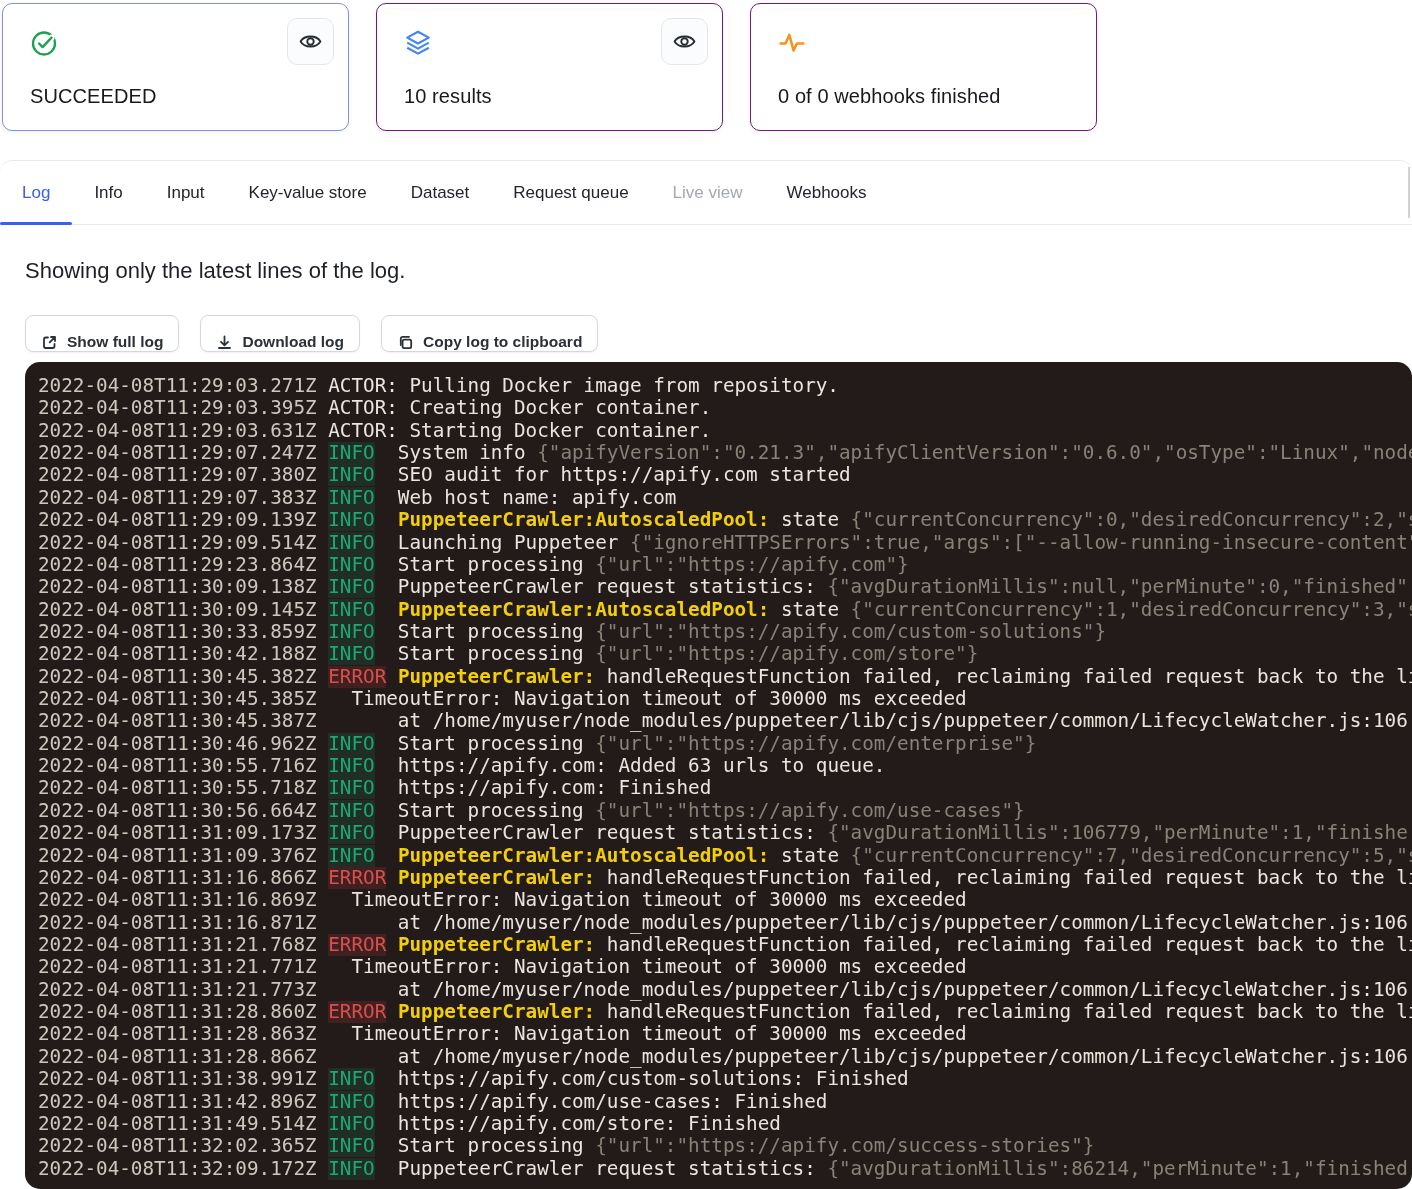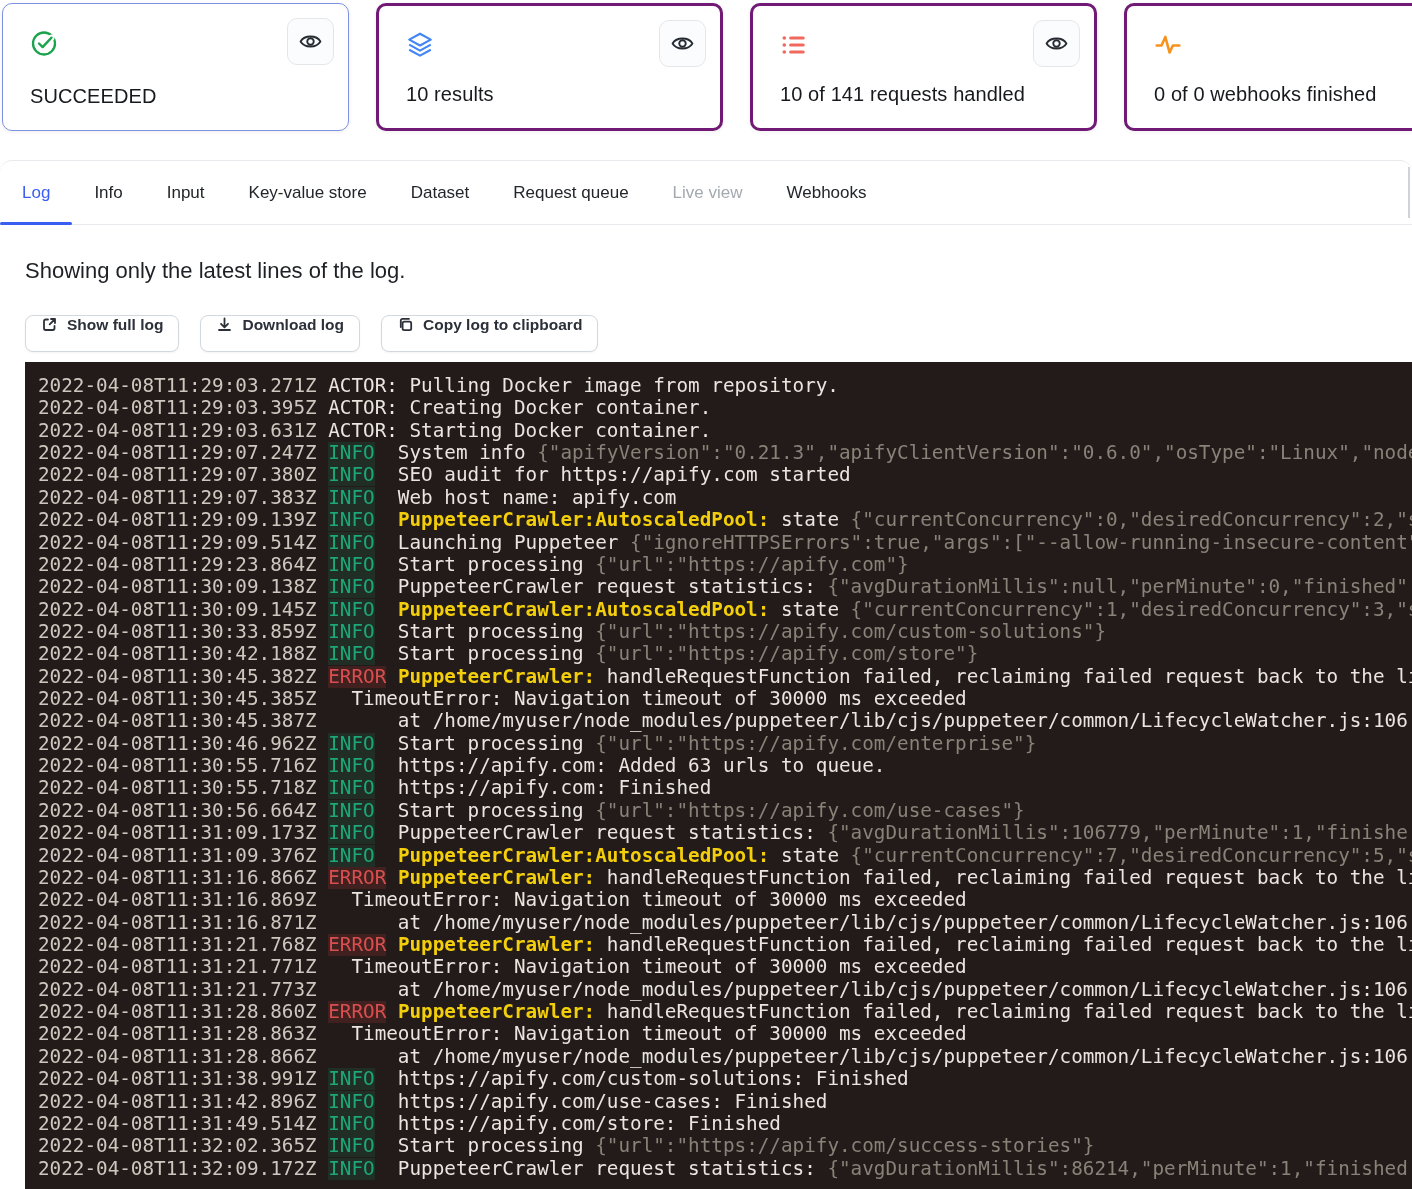--- a/index.html
+++ b/index.html
@@ -1,48 +1,48 @@
 <!DOCTYPE html>
 <html><head>
 <meta charset="utf-8">
 <style>
   html,body{margin:0;padding:0;}
   body{font-family:"Liberation Sans",sans-serif;background:#fff;}
   .page{position:relative;width:1412px;height:1189px;overflow:hidden;background:#fff;}
 
   
   .cards{position:absolute;top:3px;left:2px;display:flex;gap:27px;}
-  .card{position:relative;width:347px;height:128px;background:#fff;border:3px solid #701a75;
+  .card{position:relative;width:347px;height:128px;background:#fff;border:1px solid #701a75;
         border-radius:10px;box-sizing:border-box;box-shadow:0 1px 4px rgba(25,35,60,.07);flex:0 0 auto;cursor:pointer;}
   .card.selected{border:1.5px solid #7d92e3;}
   .card-icon{position:absolute;top:25px;left:27px;width:28px;height:28px;}
   .card-label{position:absolute;left:27px;bottom:22px;font-size:20px;color:#17191d;letter-spacing:.1px;white-space:nowrap;}
   .eye-btn{position:absolute;top:14px;right:14px;width:45px;height:45px;border:1px solid #e4e7ea;border-radius:10px;
            background:#fbfcfd;display:flex;align-items:center;justify-content:center;cursor:pointer;}
 
   
   .panel{position:absolute;top:160px;left:0;right:0;bottom:0;background:#fff;border-top:1px solid #e7e9ec;
          border-radius:12px 12px 0 0;}
   .tabs{position:relative;display:flex;height:63px;border-bottom:1px solid #e7e9ec;align-items:center;}
   .tab{position:relative;height:63px;line-height:63px;padding:0 22px;font-size:17px;color:#22262b;cursor:pointer;white-space:nowrap;}
   .tab.active{color:#3b5ef2;}
   .tab.active::after{content:"";position:absolute;left:0;right:0;bottom:-1px;height:3px;background:#3b5ef2;border-radius:2px;}
   .tab.disabled{color:#a4a9b0;cursor:default;}
   .tabs-right-divider{position:absolute;right:2px;top:6px;bottom:6px;width:2px;background:#cfd2d6;}
 
   .log-note{margin:33px 0 0 25px;font-size:22px;color:#1d2025;}
 
   .toolbar{display:flex;gap:21px;margin:31px 0 0 25px;}
-  .tbtn{display:flex;align-items:flex-start;gap:9px;height:37px;padding:0 15px;border:1px solid #d3d8de;border-radius:8px;
+  .tbtn{display:flex;align-items:flex-end;gap:9px;height:37px;padding:0 15px;border:1px solid #d3d8de;border-radius:8px;
         background:#fff;font-family:"Liberation Sans",sans-serif;font-size:15.5px;font-weight:600;color:#2b3039;
         box-shadow:0 1px 2px rgba(0,0,0,.05);cursor:pointer;white-space:nowrap;}
 
   
   .console{position:absolute;top:362px;left:25px;right:0;bottom:0;background:#221b19;overflow:hidden;
-           padding:13px 0 0 13px;box-sizing:border-box;}
+           padding:13px 0 0 13px;box-sizing:border-box;border-radius:15px;}
   .log-line{white-space:pre;font-family:"DejaVu Sans Mono",monospace;font-size:19.3px;line-height:22.36px;height:22.36px;overflow:hidden;}
   .ts{color:#cfc7bf;}
   .s-m{color:#eae5df;}
   .s-d{color:#8a8178;}
   .s-y{color:#f3cf0b;font-weight:bold;text-align:right;}
   .s-i{color:#1ca878;background:rgba(27,163,112,.15);}
   .s-e{color:#d94f4f;background:rgba(224,71,75,.16);}
 
   svg{display:block;}
 </style>
@@ -84,43 +84,20 @@
         <span>
           <svg width="23" height="23" viewBox="0 0 22 22">
             <path d="M1.5 11 C5.2 4.6 16.8 4.6 20.5 11 C16.8 17.4 5.2 17.4 1.5 11 Z" fill="none" stroke="#272c33" stroke-width="1.8" stroke-linejoin="round"></path>
             <circle cx="11" cy="11" r="3.1" fill="none" stroke="#272c33" stroke-width="1.8"></circle>
           </svg>
         </span>
       </span>
       <span class="card-label">10 results</span>
     </div>
 
-    <div class="card">
-      <span class="card-icon">
-        <svg width="28" height="28" viewBox="0 0 26 26">
-          <g fill="#f0685e">
-            <circle cx="4" cy="6.5" r="1.7"></circle>
-              <rect x="8.5" y="5.1" width="14.5" height="2.8" rx="1.4"></rect>
-            <circle cx="4" cy="13" r="1.7"></circle>
-              <rect x="8.5" y="11.6" width="14.5" height="2.8" rx="1.4"></rect>
-            <circle cx="4" cy="19.5" r="1.7"></circle>
-              <rect x="8.5" y="18.1" width="14.5" height="2.8" rx="1.4"></rect>
-          </g>
-        </svg>
-      </span>
-      <span class="eye-btn">
-        <span>
-          <svg width="23" height="23" viewBox="0 0 22 22">
-            <path d="M1.5 11 C5.2 4.6 16.8 4.6 20.5 11 C16.8 17.4 5.2 17.4 1.5 11 Z" fill="none" stroke="#272c33" stroke-width="1.8" stroke-linejoin="round"></path>
-            <circle cx="11" cy="11" r="3.1" fill="none" stroke="#272c33" stroke-width="1.8"></circle>
-          </svg>
-        </span>
-      </span>
-      <span class="card-label">10 of 141 requests handled</span>
-    </div>
 
     <div class="card">
       <span class="card-icon">
         <svg width="28" height="28" viewBox="0 0 26 26">
           <path d="M2.5 13.5 H7 L10.5 5.5 L14.5 20 L17.5 13.5 H23.5" fill="none" stroke="#f7921e" stroke-width="2.4" stroke-linecap="round" stroke-linejoin="round"></path>
         </svg>
       </span>
       <span class="card-label">0 of 0 webhooks finished</span>
     </div>
 

